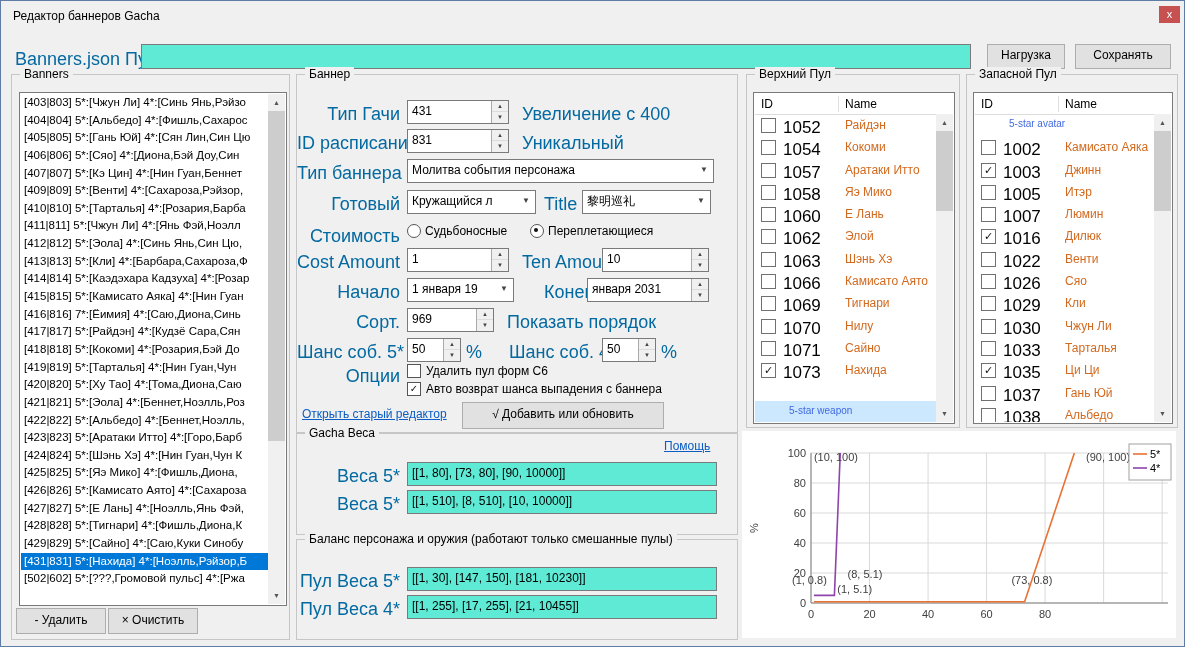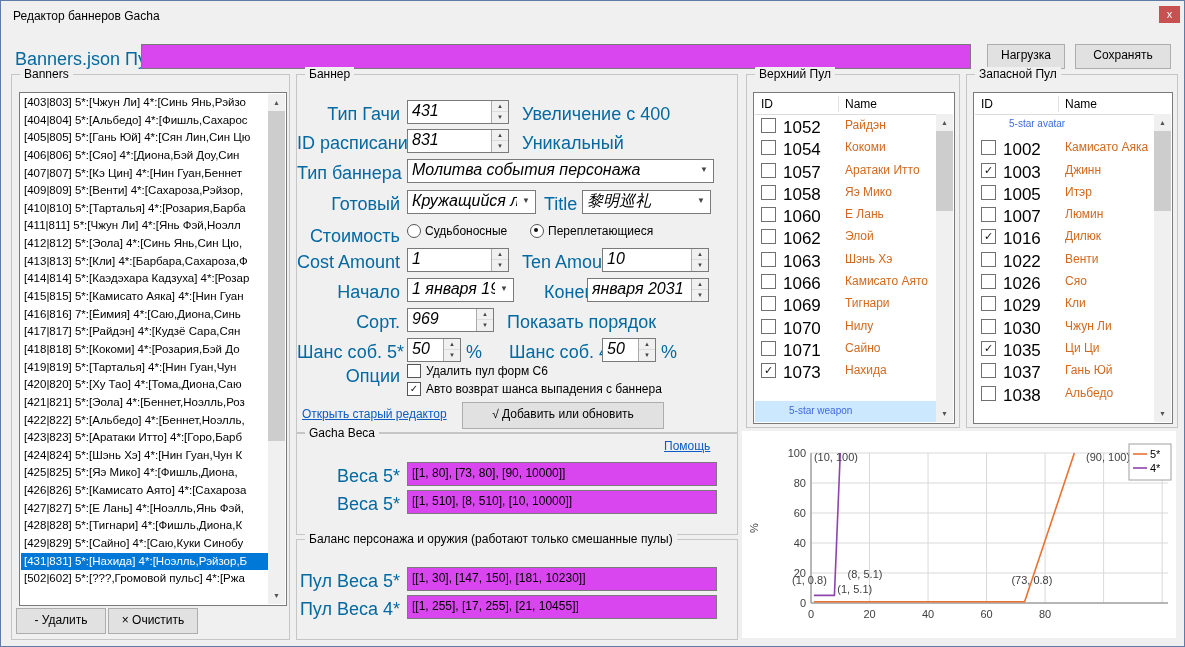--- a/index.html
+++ b/index.html
@@ -4,34 +4,34 @@
 <style>
   html,body{margin:0;padding:0;}
   body{font-family:"Liberation Sans",sans-serif;background:#6b6b6b;}
   #app{position:relative;width:1185px;height:647px;background:#f0f0f0;border:1px solid #5f7ca6;box-sizing:border-box;overflow:hidden;}
   .titlebar{position:absolute;left:0;top:0;right:0;height:30px;}
   .titlebar-text{position:absolute;left:12px;top:8px;font-size:12px;color:#000;white-space:nowrap;}
   .close-btn{position:absolute;right:4px;top:5px;width:21px;height:17px;background:#c75050;color:#fff;font-size:11px;line-height:16px;text-align:center;cursor:pointer;}
   .lbl{position:absolute;font-size:18px;color:#0369a1;white-space:nowrap;}
   .lbl.r{text-align:right;}
   .btn{position:absolute;background:#e1e1e1;border:1px solid #adadad;font-size:12px;color:#000;text-align:center;cursor:pointer;white-space:nowrap;overflow:hidden;}
-  .textbox{position:absolute;background:#d946ef;border:1px solid #7a7a7a;font-size:12px;color:#000;padding:0 4px;white-space:nowrap;overflow:hidden;}
+  .textbox{position:absolute;background:#5eead4;border:1px solid #7a7a7a;font-size:12px;color:#000;padding:0 4px;white-space:nowrap;overflow:hidden;}
   .group{position:absolute;border:1px solid #c6c6c6;}
   .gcap{position:absolute;top:-8px;left:8px;background:#f0f0f0;padding:0 4px;font-size:12px;white-space:nowrap;}
   .listbox{position:absolute;background:#fff;border:1px solid #7a7a7a;}
   .lb-items{position:absolute;left:1px;top:1px;right:18px;bottom:1px;overflow:hidden;}
   .lb-item{height:17.65px;line-height:17.65px;font-size:11.5px;padding-left:3px;white-space:nowrap;overflow:hidden;color:#000;}
   .lb-item.selected{background:#0078d7;color:#fff;}
   .vscroll{position:absolute;top:1px;right:1px;bottom:1px;width:17px;background:#f0f0f0;}
   .sarrow{position:absolute;left:0;width:17px;height:17px;font-size:7px;color:#555;text-align:center;line-height:17px;cursor:pointer;}
   .sarrow.up{top:0;}
   .sarrow.down{bottom:0;}
   .sthumb{position:absolute;left:0;width:17px;background:#cdcdcd;cursor:pointer;}
   .numeric,.combo{position:absolute;background:#fff;border:1px solid #7a7a7a;}
-  .numeric .val,.combo .val{position:absolute;left:4px;right:18px;top:0;bottom:0;font-size:16px;line-height:20px;white-space:nowrap;overflow:hidden;font-style:italic;}
+  .numeric .val,.combo .val{position:absolute;left:4px;right:18px;top:0;bottom:0;font-size:12px;line-height:20px;white-space:nowrap;overflow:hidden;}
   .spin{position:absolute;right:0;top:0;bottom:0;width:16px;border-left:1px solid #ababab;background:#f0f0f0;}
   .spin .su,.spin .sd{position:absolute;left:0;right:0;height:50%;font-size:6px;color:#444;text-align:center;line-height:10px;cursor:pointer;}
   .spin .su{top:0;}
   .spin .sd{bottom:0;border-top:1px solid #dcdcdc;}
   .ddarrow{position:absolute;right:0;top:0;bottom:0;width:18px;font-size:8px;color:#444;text-align:center;line-height:20px;cursor:pointer;}
   .radio{position:absolute;font-size:12px;padding-left:18px;line-height:14px;cursor:pointer;white-space:nowrap;}
   .radio .dot{position:absolute;left:0;top:0;width:12px;height:12px;border:1px solid #555;border-radius:50%;background:#fff;}
   .radio.on .dot::after{content:"";position:absolute;left:3px;top:3px;width:4px;height:4px;border-radius:50%;background:#111;}
   .check{position:absolute;font-size:12px;padding-left:19px;line-height:14px;cursor:pointer;white-space:nowrap;}
   .check .box{position:absolute;left:0;top:0;width:12px;height:12px;border:1px solid #555;background:#fff;font-size:10px;line-height:11px;text-align:center;color:#111;}
@@ -385,20 +385,25 @@
           </div>
           <div class="lv-row">
             <span class="cb"></span>
             <span class="id">1029</span>
             <span class="nm">Кли</span>
           </div>
           <div class="lv-row">
             <span class="cb"></span>
             <span class="id">1030</span>
             <span class="nm">Чжун Ли</span>
+          </div>
+          <div class="lv-row">
+            <span class="cb"></span>
+            <span class="id">1033</span>
+            <span class="nm">Тарталья</span>
           </div>
           <div class="lv-row">
             <span class="cb">✓</span>
             <span class="id">1035</span>
             <span class="nm">Ци Ци</span>
           </div>
           <div class="lv-row">
             <span class="cb"></span>
             <span class="id">1037</span>
             <span class="nm">Гань Юй</span>

